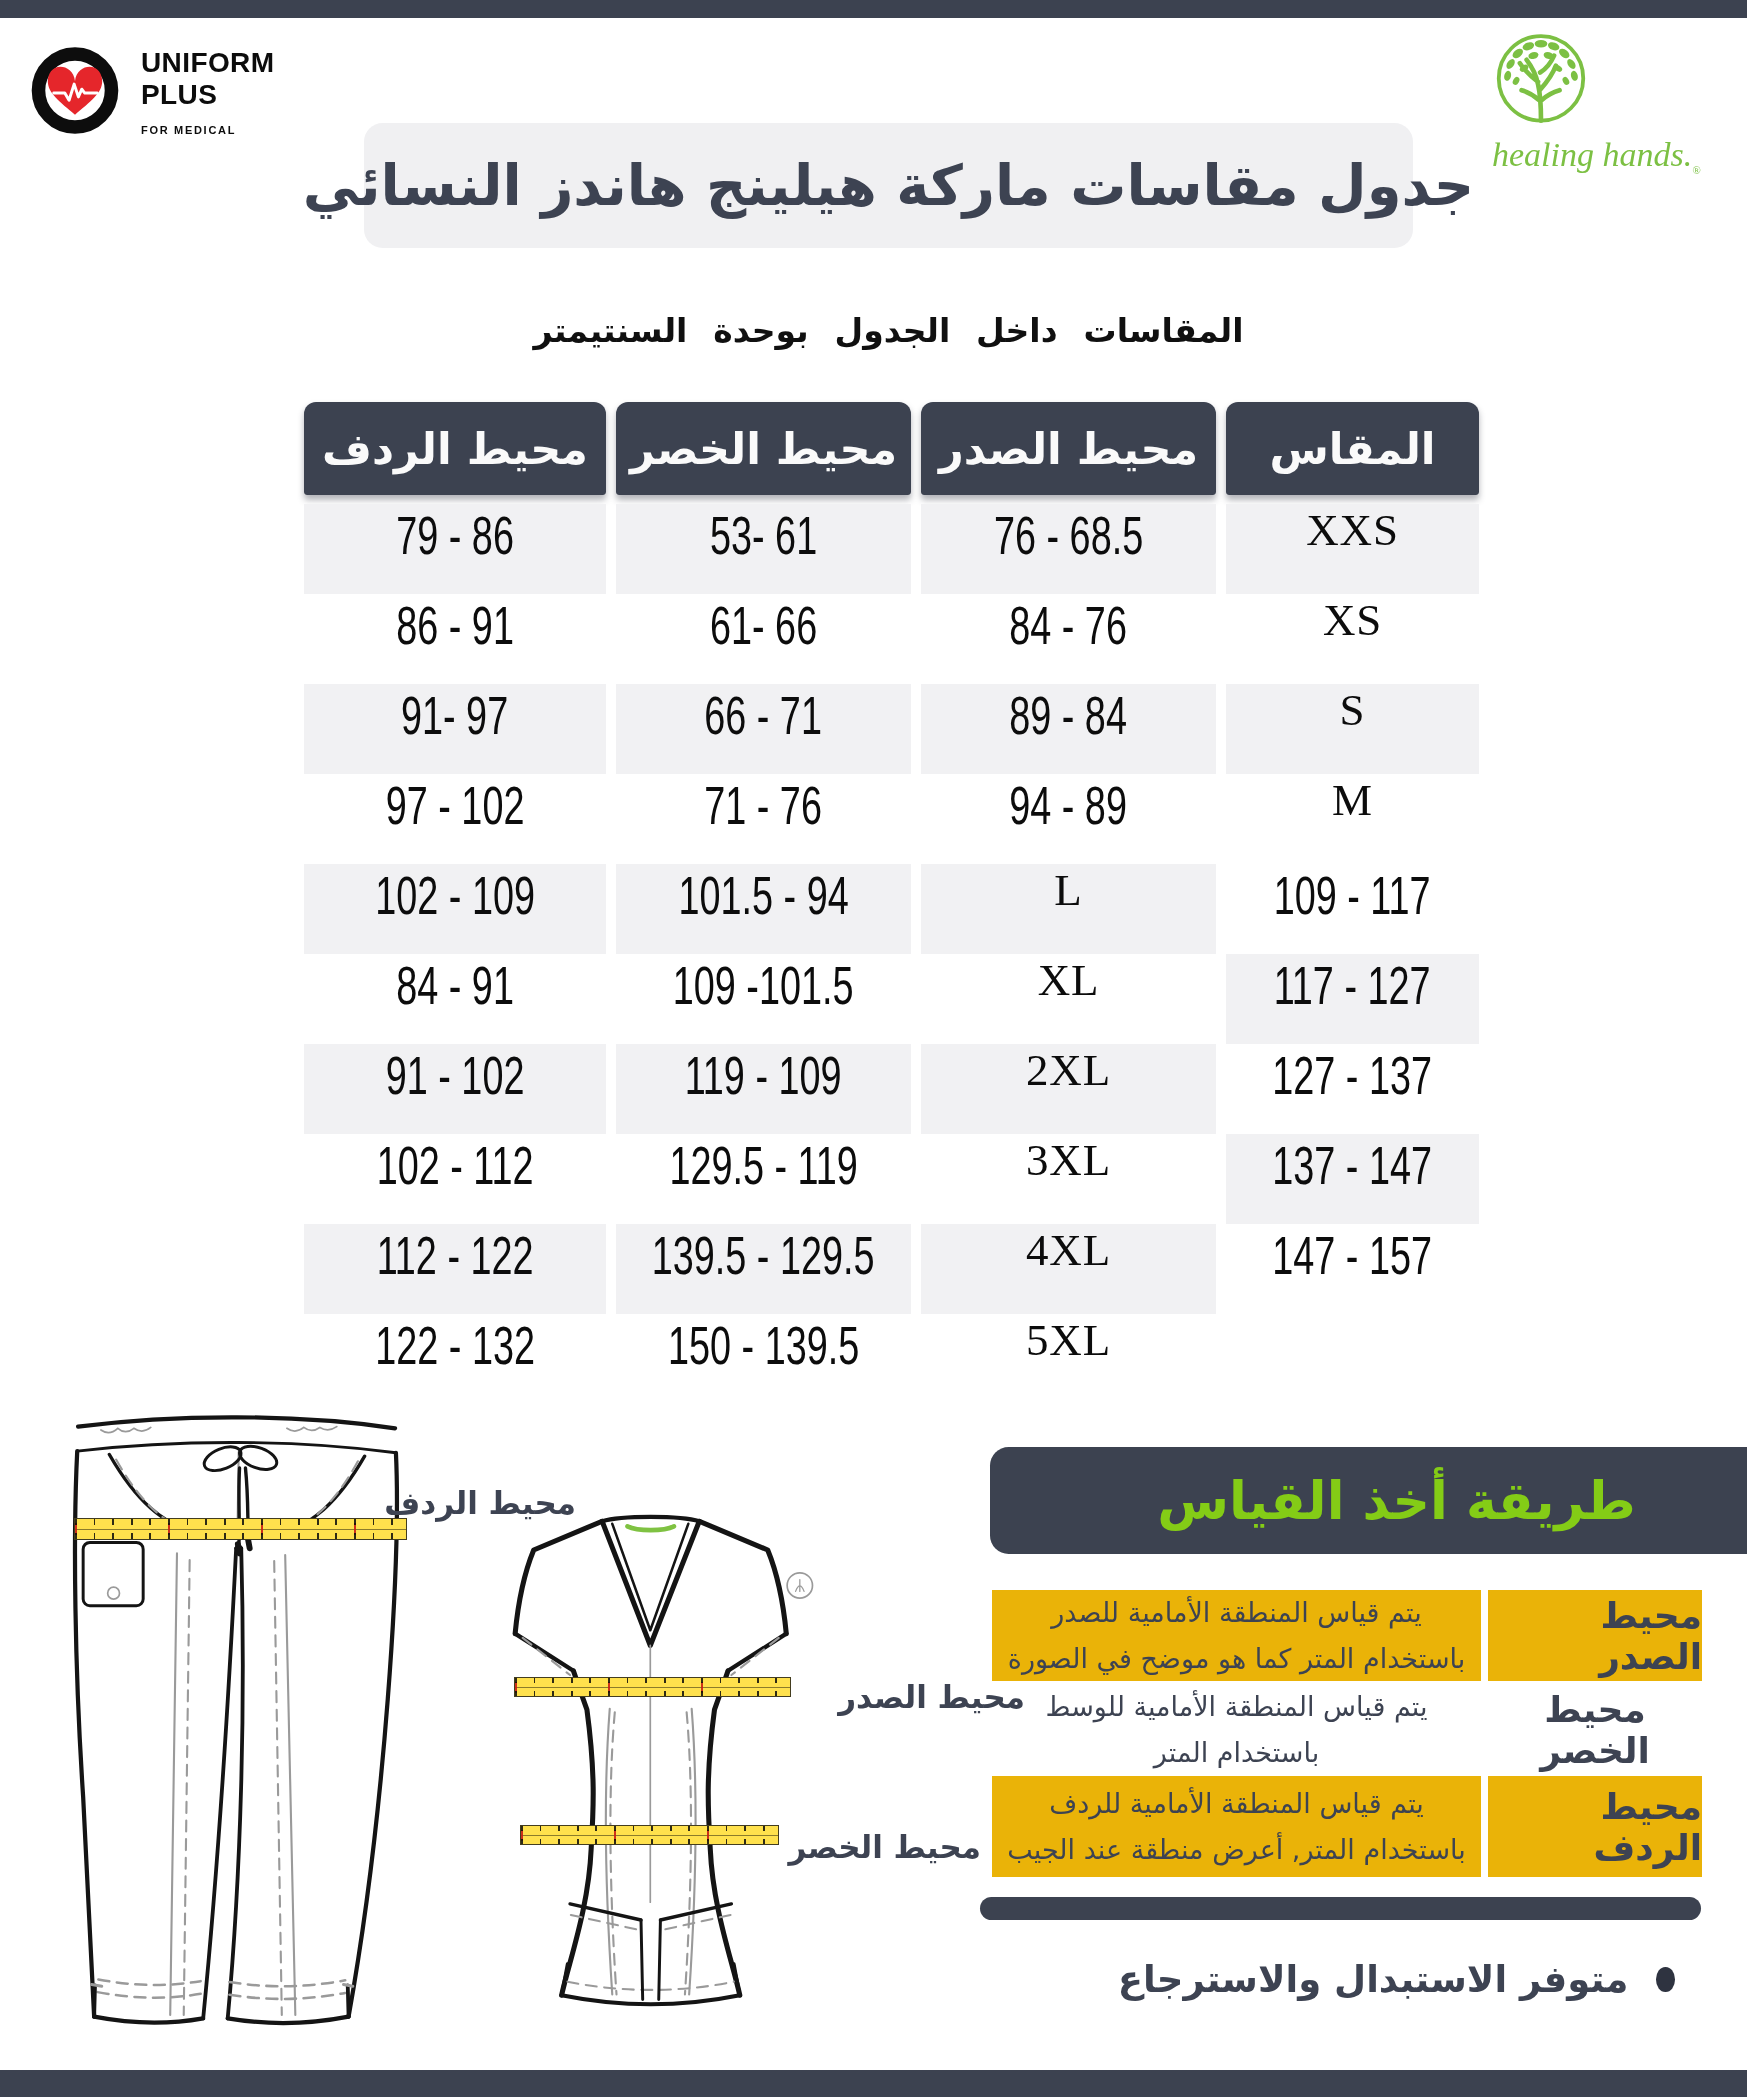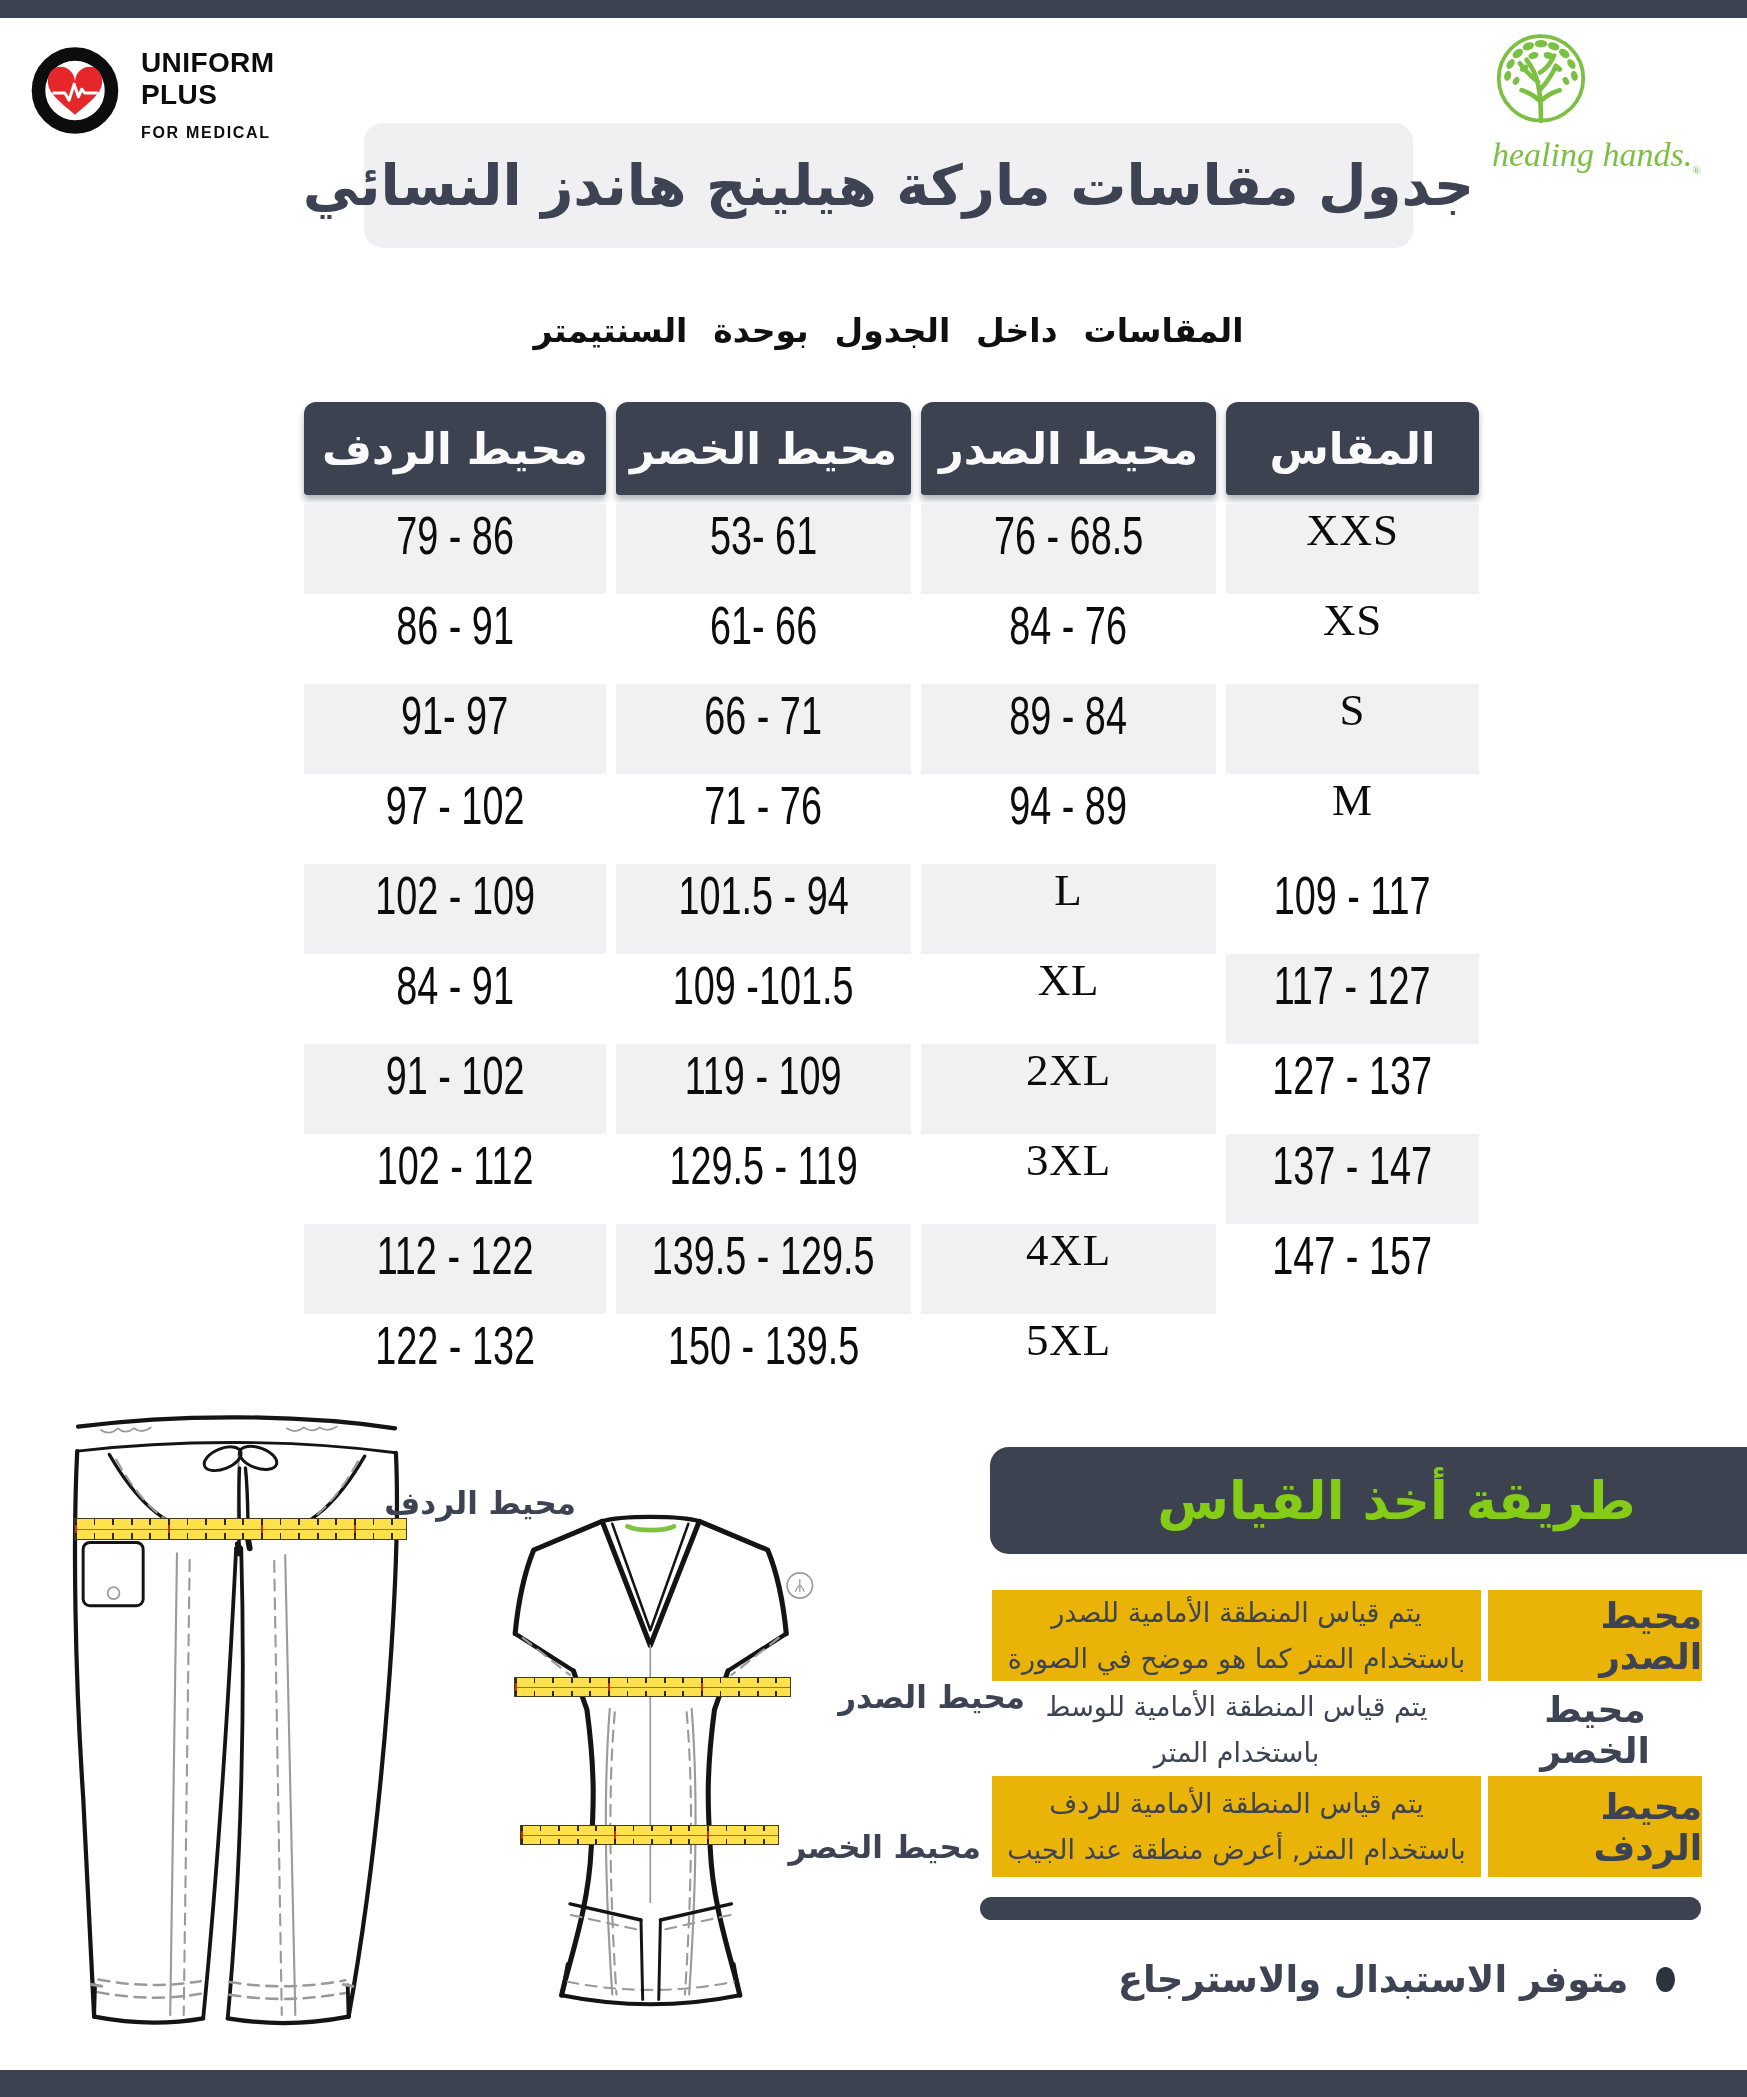--- a/index.html
+++ b/index.html
@@ -10,21 +10,21 @@
   
   .topbar{left:0;top:0;width:1748px;height:18px;background:#3c4250;}
   .bottombar{left:0;top:2070px;width:1748px;height:27px;background:#3c4250;}
 
   
   .up-logo{left:30px;top:45px;width:90px;height:91px;}
   .up-text{left:141px;top:47px;width:237px;color:#0c0c0c;}
   .up-line{font-family:"Liberation Sans","DejaVu Sans",sans-serif;font-weight:bold;
            font-size:28px;line-height:32px;letter-spacing:0.4px;}
   .up-tag{font-family:"Liberation Sans","DejaVu Sans",sans-serif;font-weight:bold;
-          font-size:16px;letter-spacing:1.7px;margin-top:12.7px;}
+          font-size:11px;letter-spacing:1.7px;margin-top:12.7px;}
 
   
   .hh-logo{left:1492px;top:30px;width:245px;}
   .hh-name{font-family:"Liberation Serif","DejaVu Serif",serif;font-style:italic;
            font-size:34px;color:#7cc043;margin-top:2.5px;white-space:nowrap;}
   .hh-reg{font-size:11px;vertical-align:sub;}
 
   
   .title-box{left:364px;top:123px;width:1049px;height:125px;background:#f0f0f2;border-radius:18.6px;
              display:flex;align-items:center;justify-content:center;}

